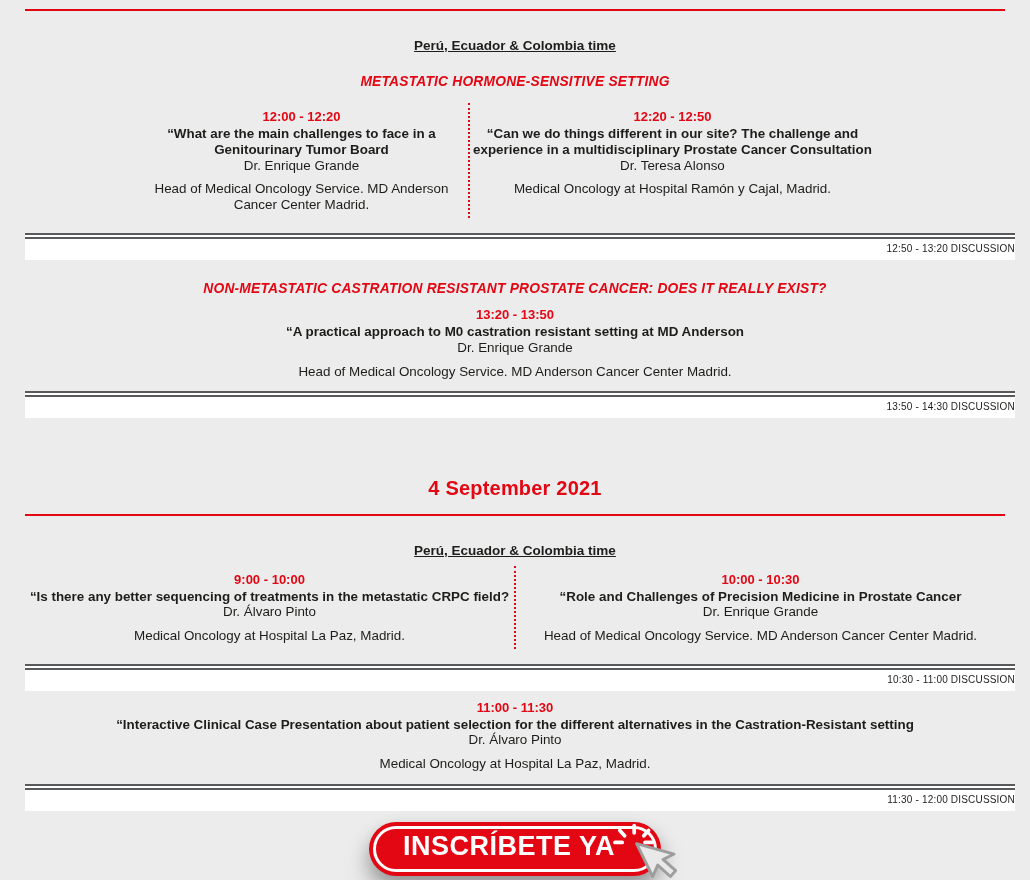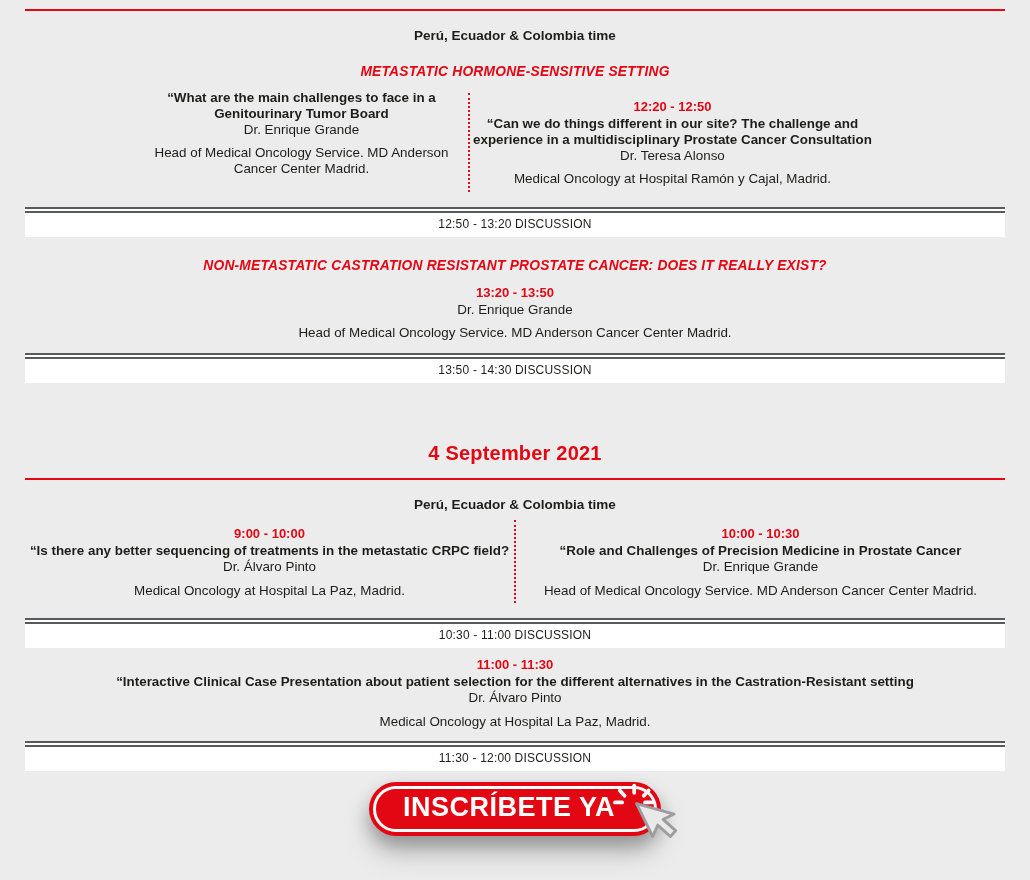--- a/index.html
+++ b/index.html
@@ -22,21 +22,22 @@
     text-align:center;color:var(--red);
     font-size:20px;font-weight:bold;
     padding-top:15px;letter-spacing:.2px;
   }
   .red-rule{
     border:none;border-top:2px solid var(--red);
     margin:9px 25px 0 25px;
   }
   .tz{
     text-align:center;font-weight:bold;font-size:13.5px;
-    margin-top:17px;
+    margin-top:27px;
+    text-decoration:underline;
   }
   .section-heading{
     text-align:center;color:var(--red);font-weight:bold;
     font-size:13.8px;margin-top:21px;letter-spacing:.2px;font-style:italic;
   }
   .pair{
     display:flex;align-items:stretch;
     margin:5px 25px 0 25px;
   }
   .col{flex:1;text-align:center;}
@@ -49,26 +50,26 @@
   }
   .time{
     color:var(--red);font-weight:bold;font-size:13px;
     margin:9px 0 2px 0;
   }
   .sess-title{font-weight:bold;font-size:13.4px;line-height:1.17;margin:0;}
   .speaker{font-size:13.4px;line-height:1.17;margin:0;}
   .affil{font-size:13.4px;line-height:1.17;margin:8px;}
   .single{ text-align:center;margin:4px 25px 0 25px; }
   .discussion-bar{
-    margin:12px 25px 0 25px;
+    margin:12px 15px 0 25px;
     background:#ffffff;
     border-top:6px double var(--barline);
-    text-align:center;
+    text-align:right;
     padding:4px 0 6px 0;
-    font-size:12px;
+    font-size:10px;
   }
   .discussion-bar .t{letter-spacing:.2px;}
   .day2{margin-top:44px;}
   .cta-wrap{
     display:flex;justify-content:center;margin-top:11px;
   }
   .cta{
     position:relative;
     width:292px;height:54px;
     background:var(--red);
@@ -95,20 +96,21 @@
 </head>
 <body>
 
 <section class="day day1">
   <hr class="red-rule">
   <div class="tz">Perú, Ecuador &amp; Colombia time</div>
   <h2 class="section-heading">METASTATIC HORMONE-SENSITIVE SETTING</h2>
 
   <div class="pair">
     <div class="col col-left">
+      <div class="time">12:00 - 12:20</div>
       <p class="sess-title">“What are the main challenges to face in a Genitourinary Tumor Board</p>
       <p class="speaker">Dr. Enrique Grande</p>
       <p class="affil">Head of Medical Oncology Service. MD Anderson Cancer Center Madrid.</p>
     </div>
     <div class="divider"></div>
     <div class="col col-right">
       <div class="time">12:20 - 12:50</div>
       <p class="sess-title">“Can we do things different in our site? The challenge and experience in a multidisciplinary Prostate Cancer Consultation</p>
       <p class="speaker">Dr. Teresa Alonso</p>
       <p class="affil">Medical Oncology at Hospital Ramón y Cajal, Madrid.</p>
@@ -117,20 +119,21 @@
 
   <div class="discussion-bar">
     <span class="t">12:50 - 13:20</span>
     <span class="t">DISCUSSION</span>
   </div>
 
   <h2 class="section-heading">NON-METASTATIC CASTRATION RESISTANT PROSTATE CANCER: DOES IT REALLY EXIST?</h2>
 
   <div class="single">
     <div class="time">13:20 - 13:50</div>
+    <p class="sess-title">“A practical approach to M0 castration resistant setting at MD Anderson</p>
     <p class="speaker">Dr. Enrique Grande</p>
     <p class="affil">Head of Medical Oncology Service. MD Anderson Cancer Center Madrid.</p>
   </div>
 
   <div class="discussion-bar">
     <span class="t">13:50 - 14:30</span>
     <span class="t">DISCUSSION</span>
   </div>
 </section>
 

